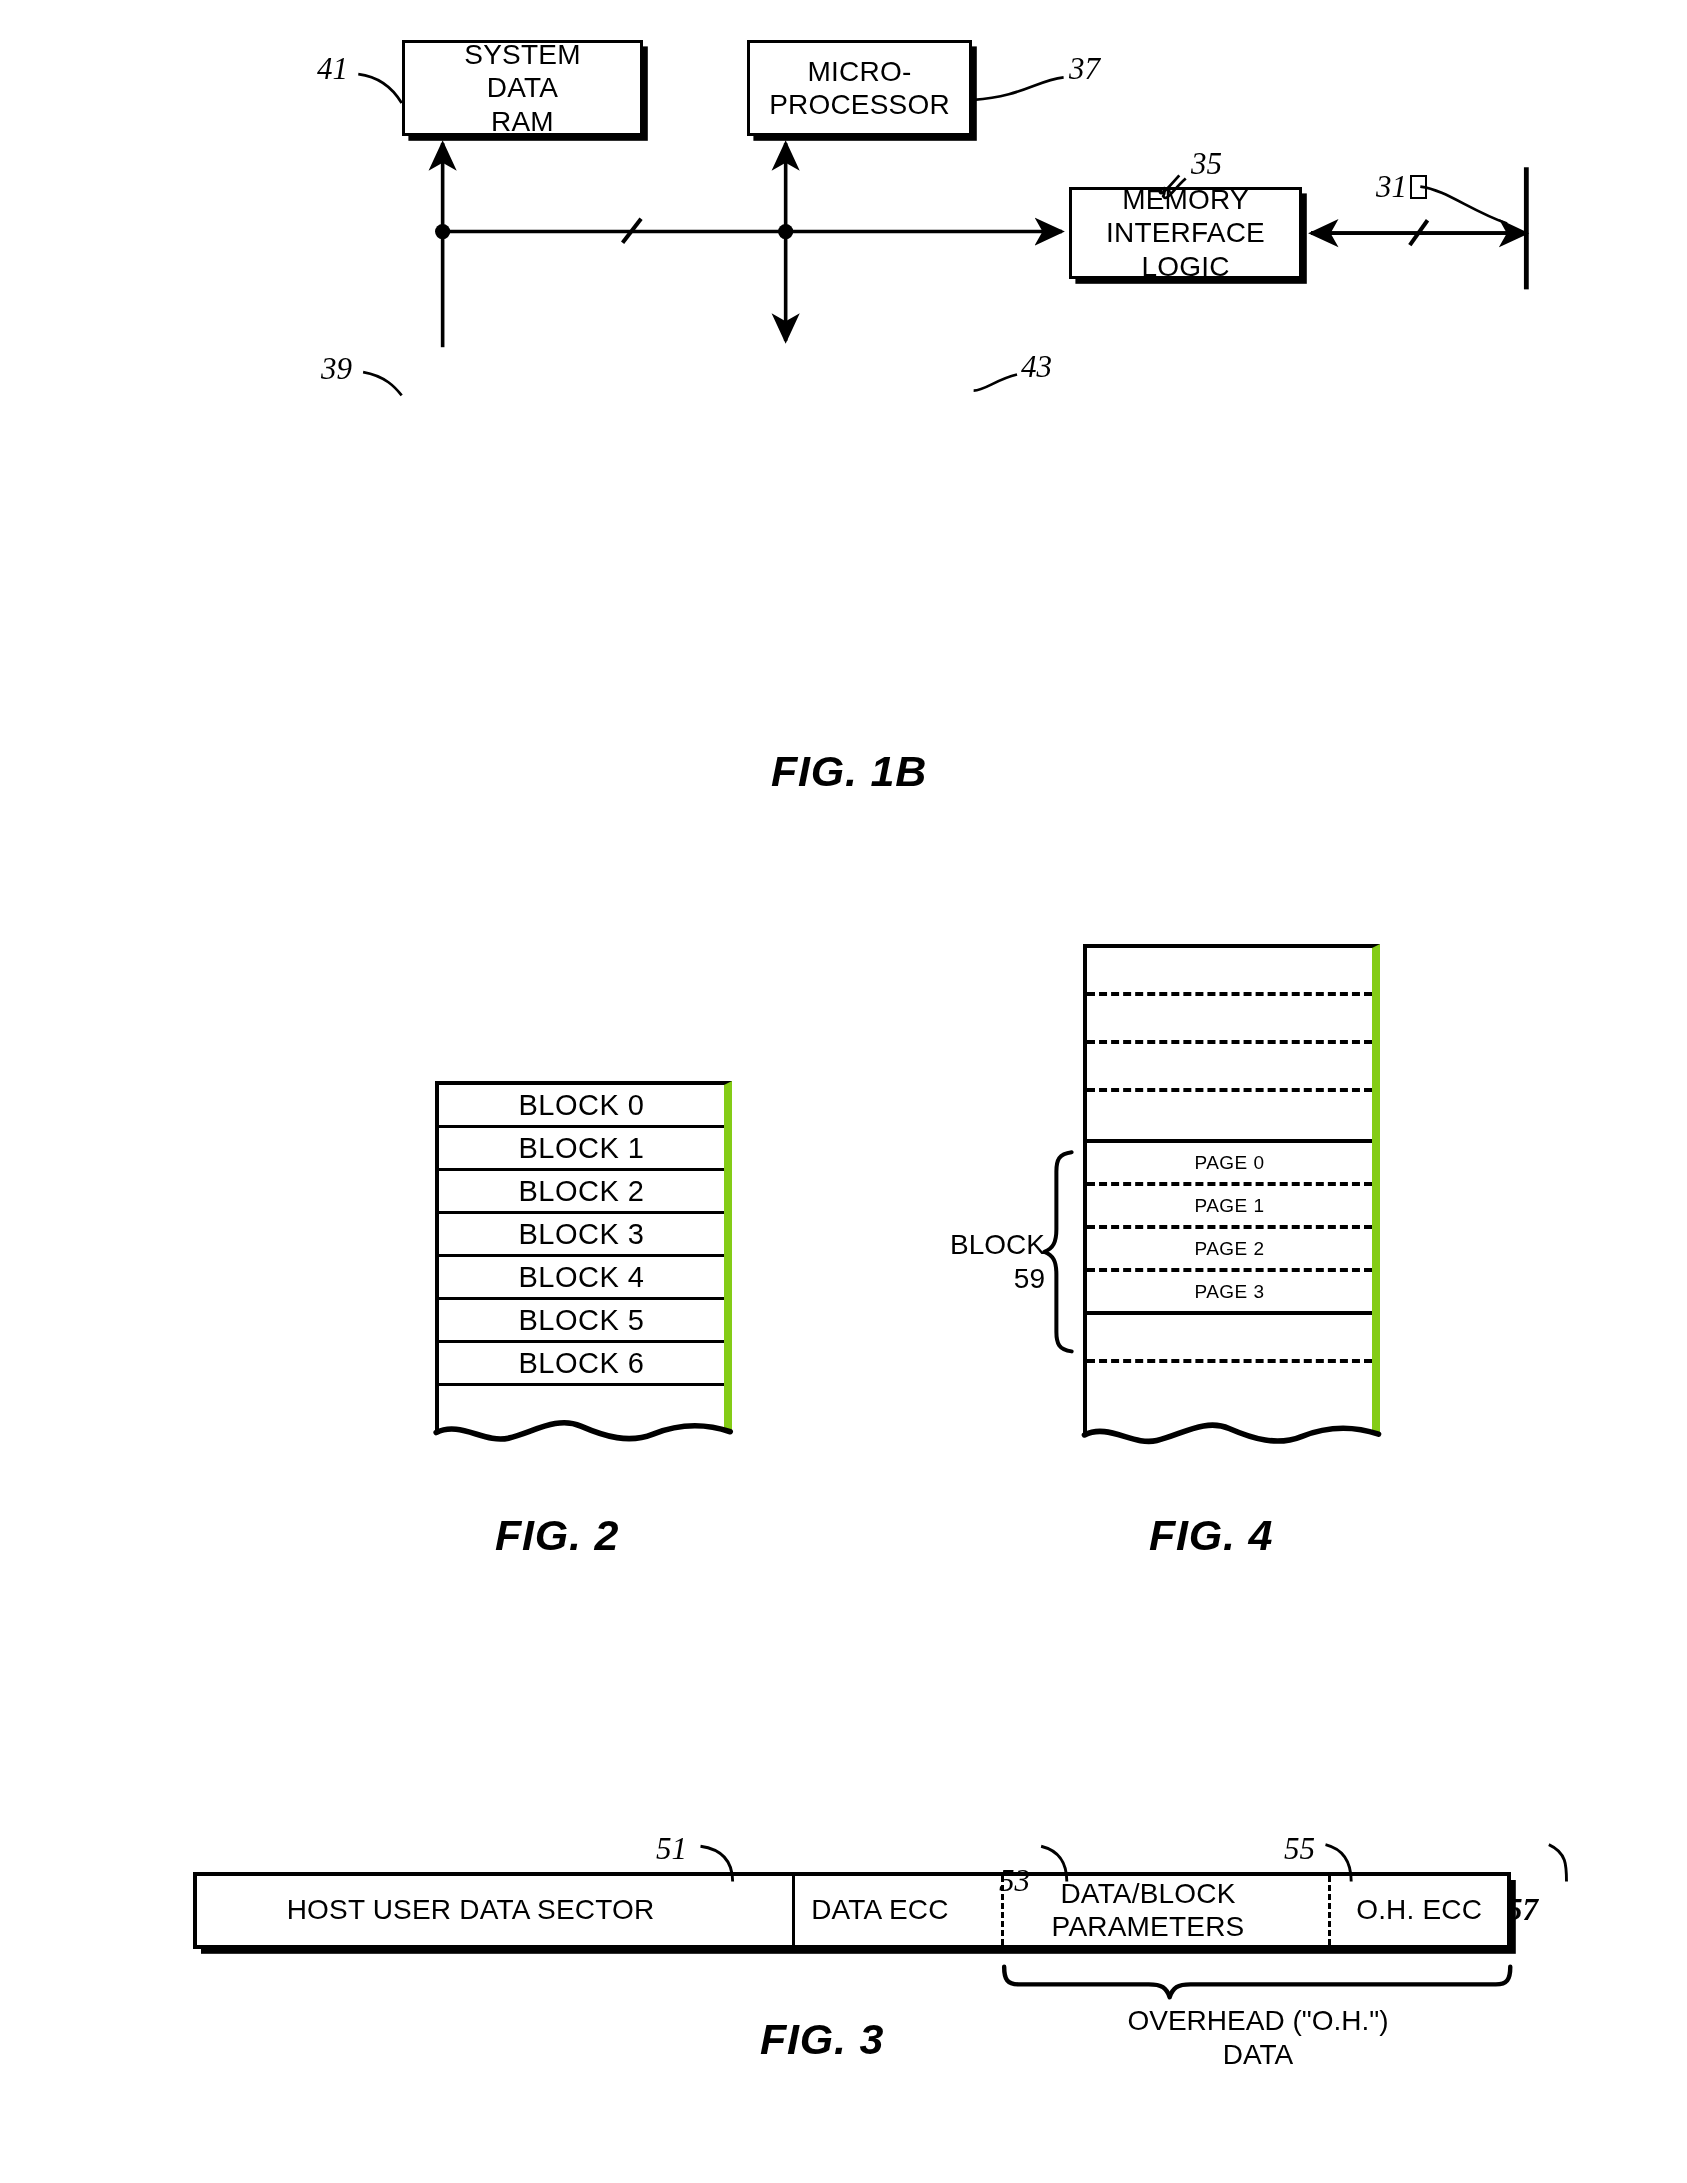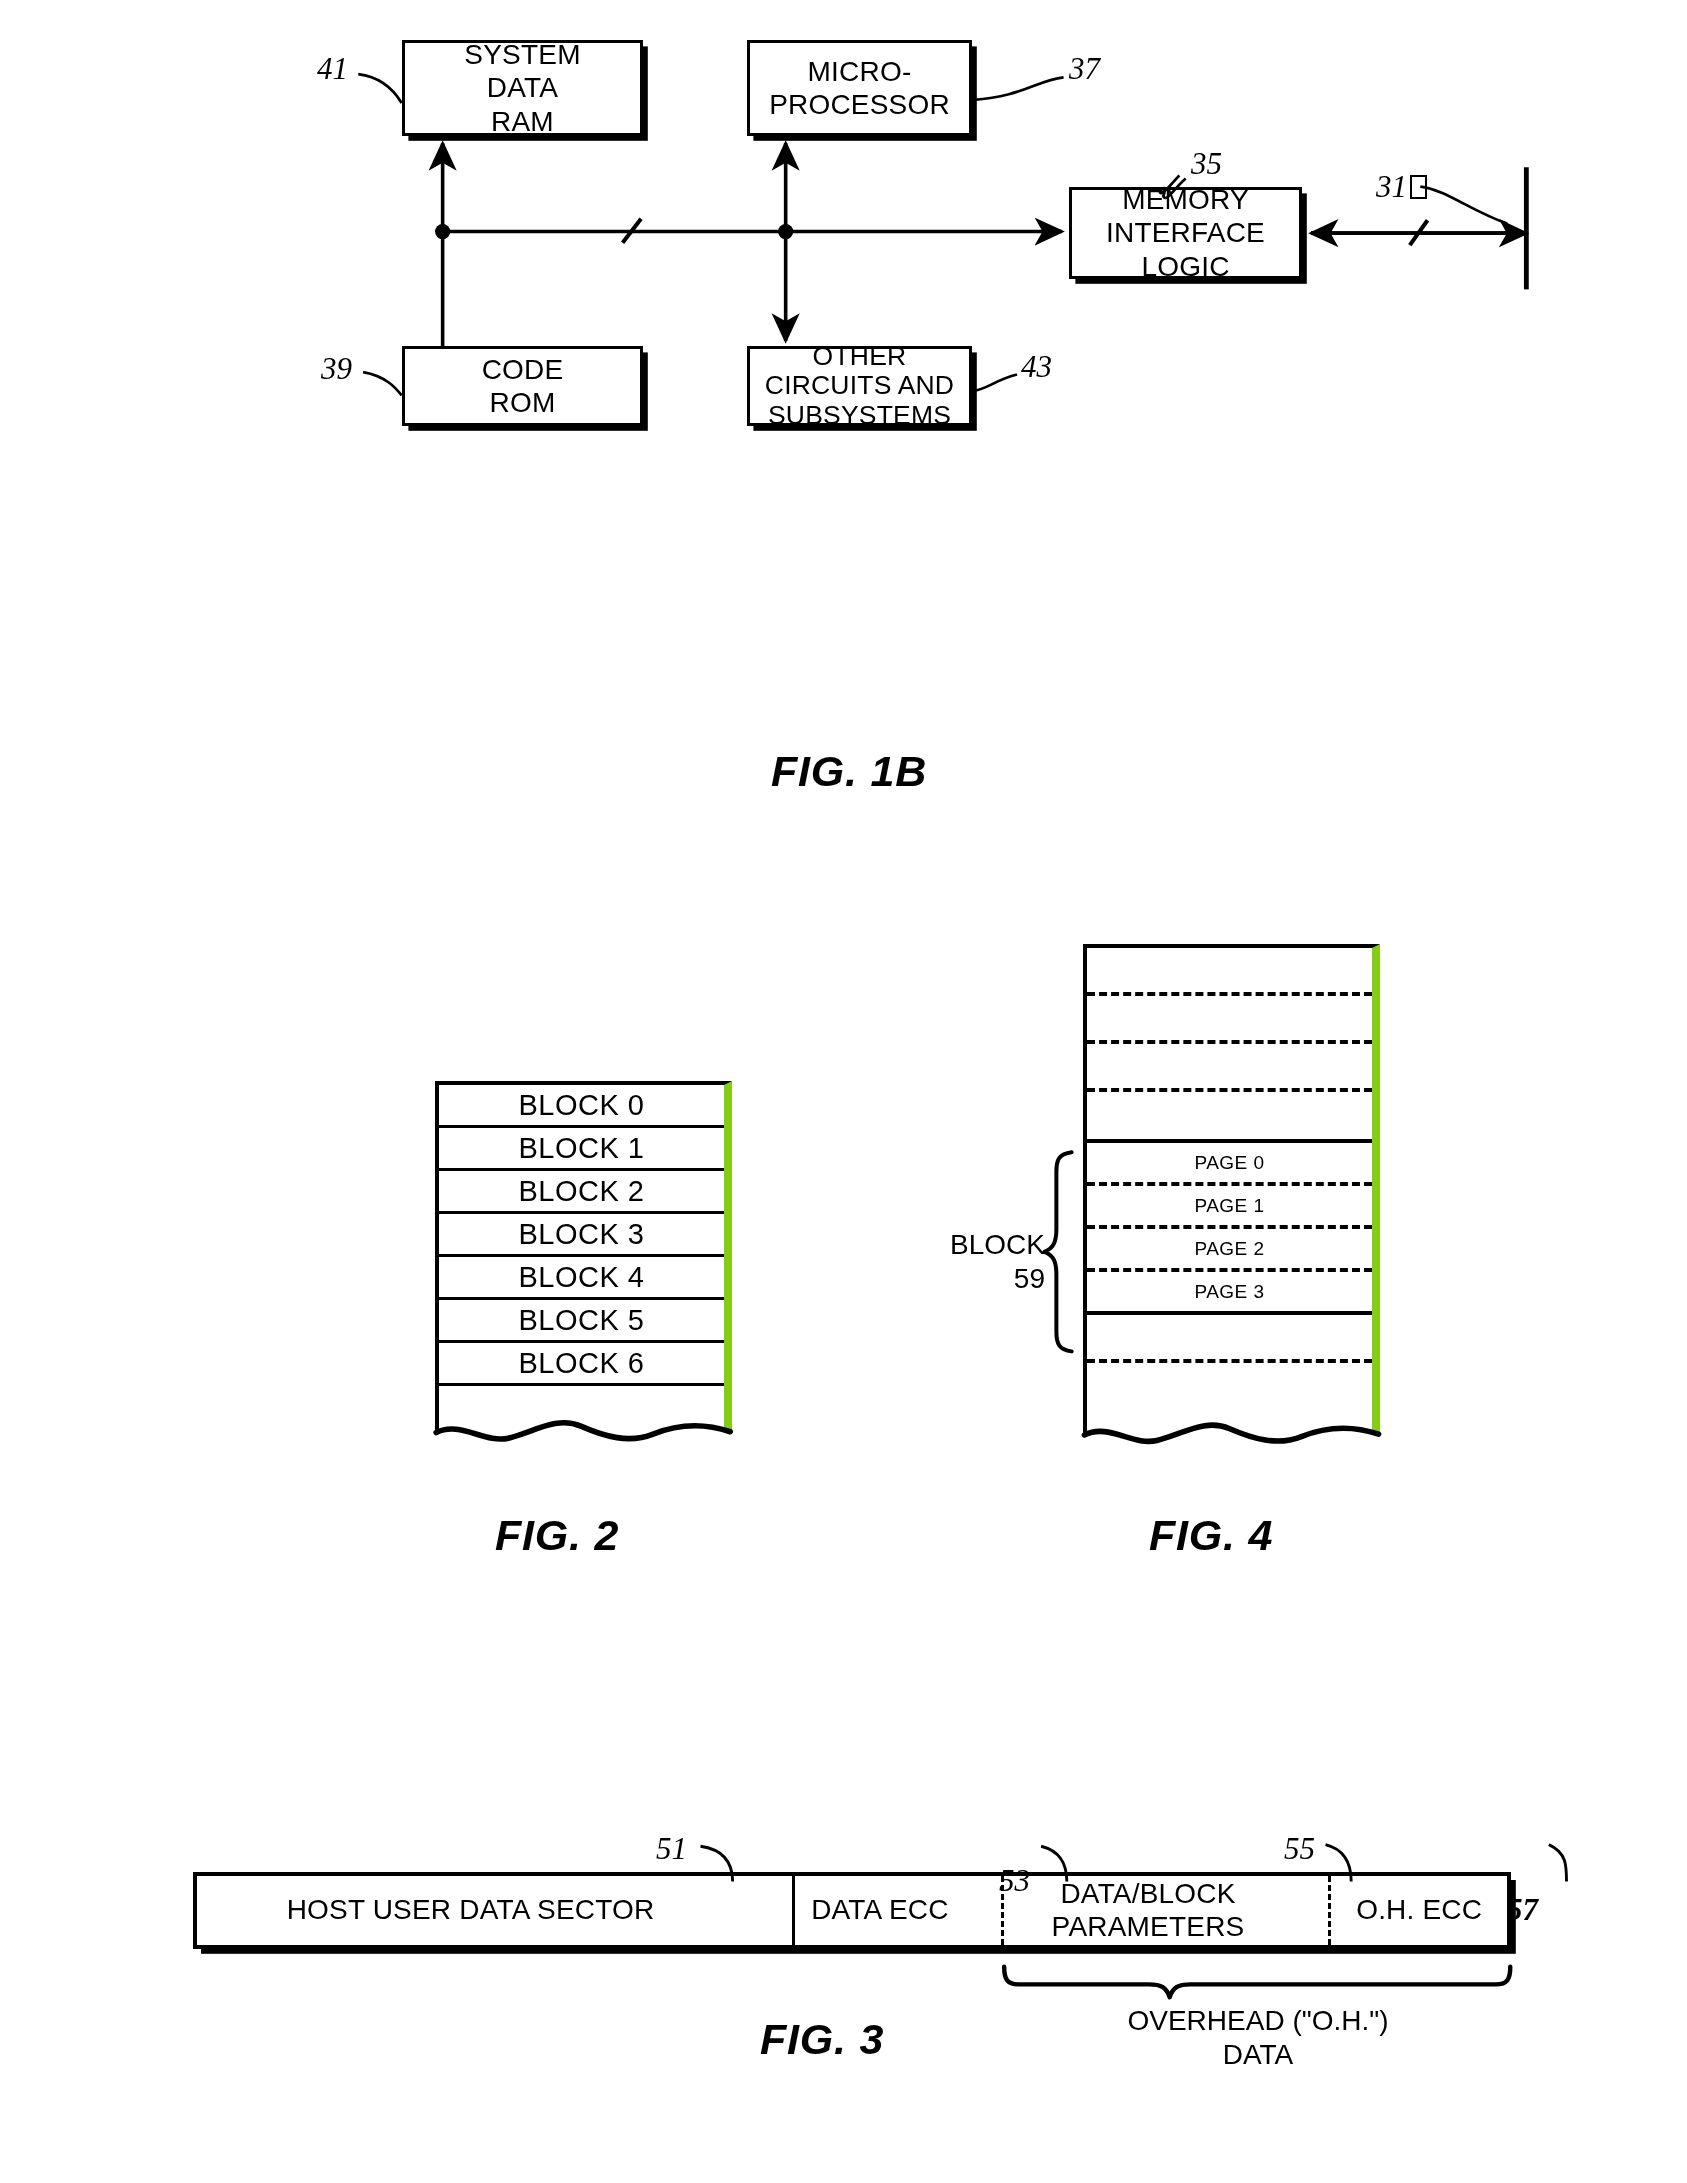--- a/index.html
+++ b/index.html
@@ -160,31 +160,22 @@
   </div>
   <div class="refnum" style="left:1069px; top:51px;">37</div>
 
   <div class="pbox" style="left:1069px; top:187px; width:233px; height:92px;">
     <span class="lbl">MEMORY
 INTERFACE
 LOGIC</span>
   </div>
   <div class="refnum" style="left:1191px; top:146px;">35</div>
 
-  <div class="pbox" style="left:402px; top:346px; width:241px; height:80px;">
-    <span class="lbl">CODE
-ROM</span>
-  </div>
   <div class="refnum" style="left:321px; top:351px;">39</div>
 
-  <div class="pbox tight" style="left:747px; top:346px; width:225px; height:80px;">
-    <span class="lbl">OTHER
-CIRCUITS AND
-SUBSYSTEMS</span>
-  </div>
   <div class="refnum" style="left:1021px; top:349px;">43</div>
 
   <div class="refnum" style="left:1376px; top:169px;">
     <span>31</span><span class="boxglyph"></span>
   </div>
 
   <svg class="ovl" viewBox="0 0 2100 2717" xmlns="http://www.w3.org/2000/svg">
     <defs>
       <marker id="ah" markerWidth="9" markerHeight="9" refX="7.6" refY="4.5" orient="auto">
         <path d="M0,0.6 L8.4,4.5 L0,8.4 L2.2,4.5 Z" fill="#000"></path>

